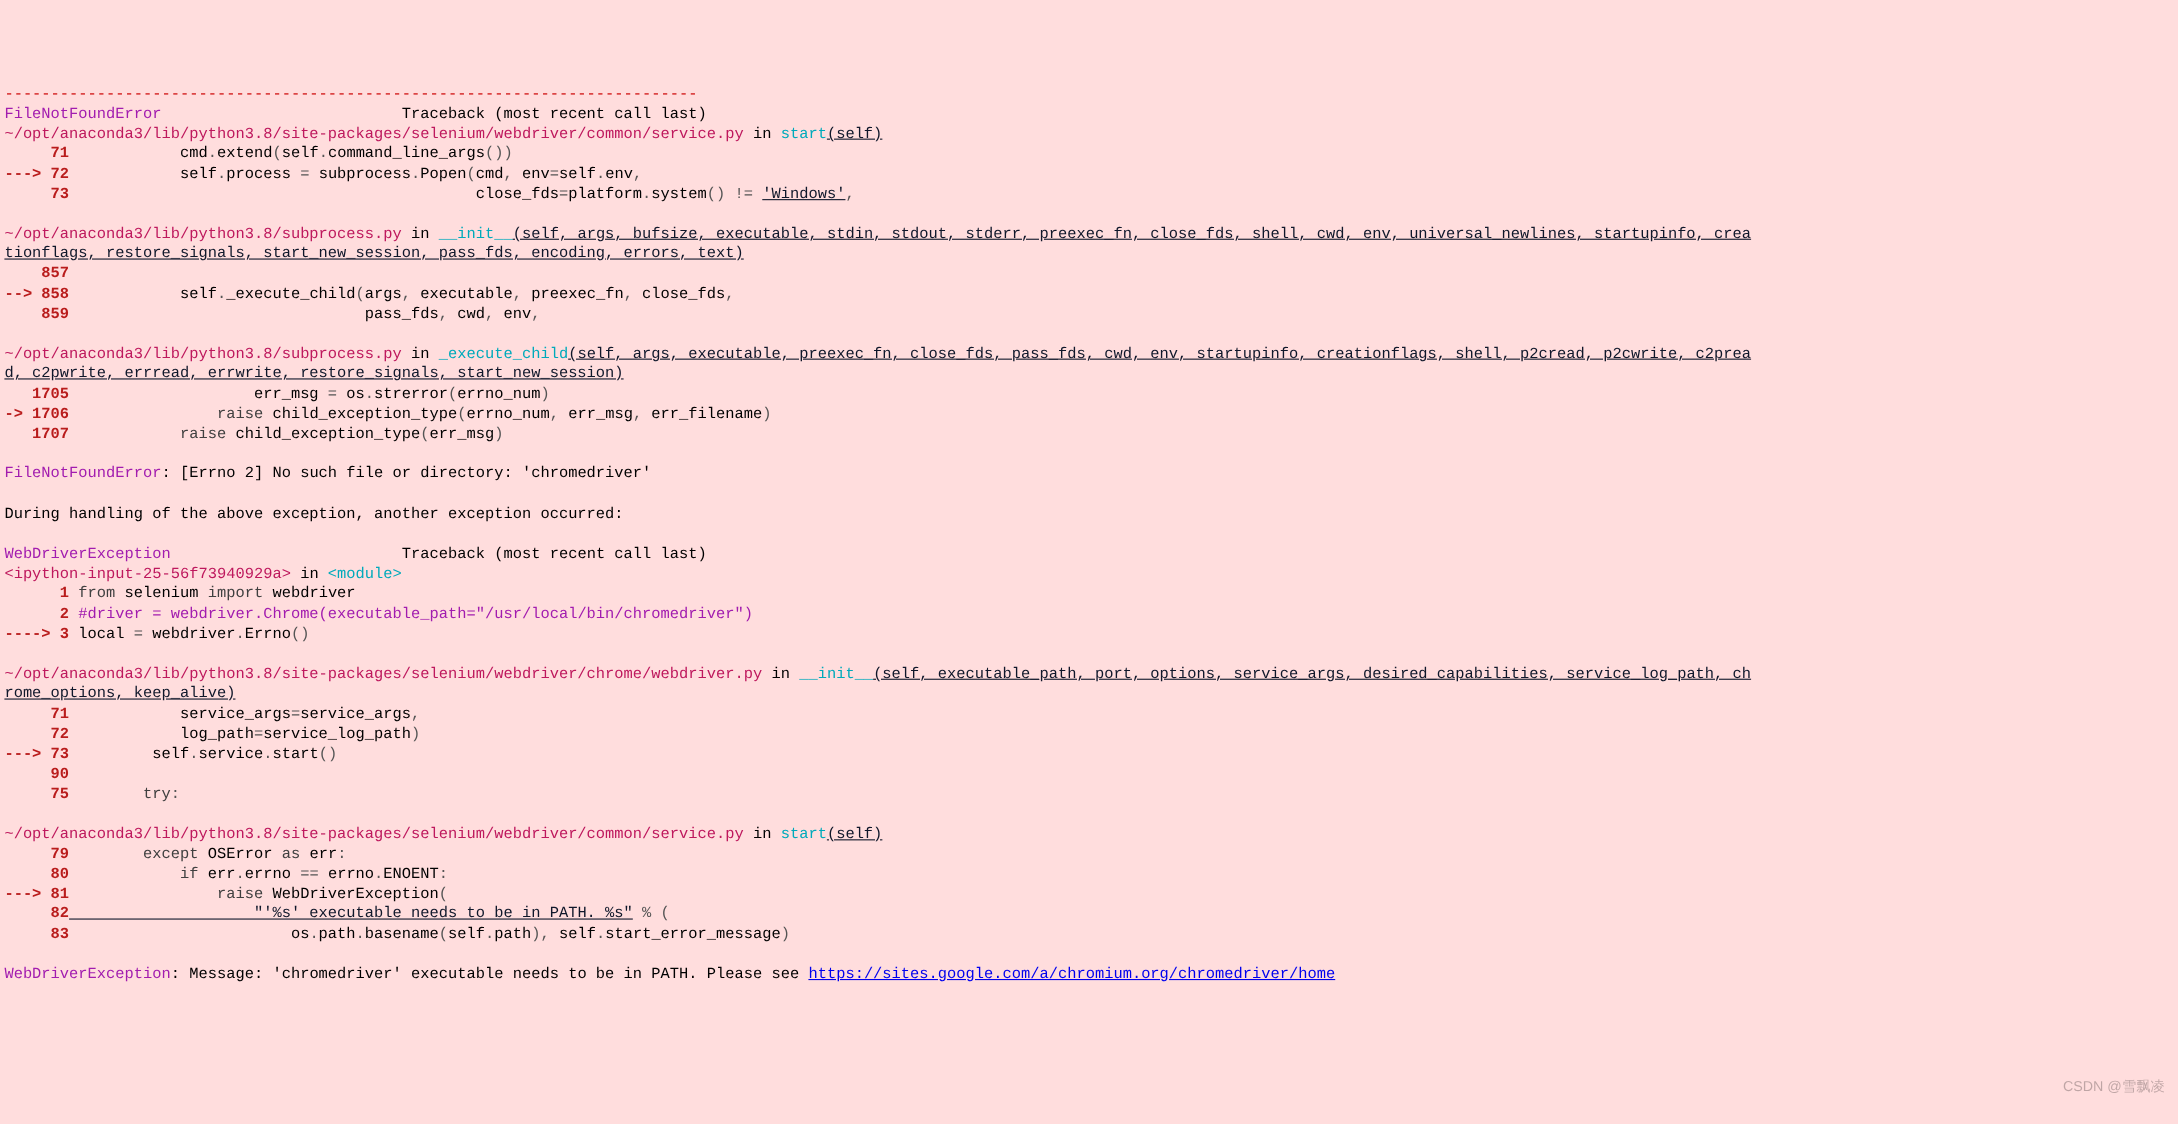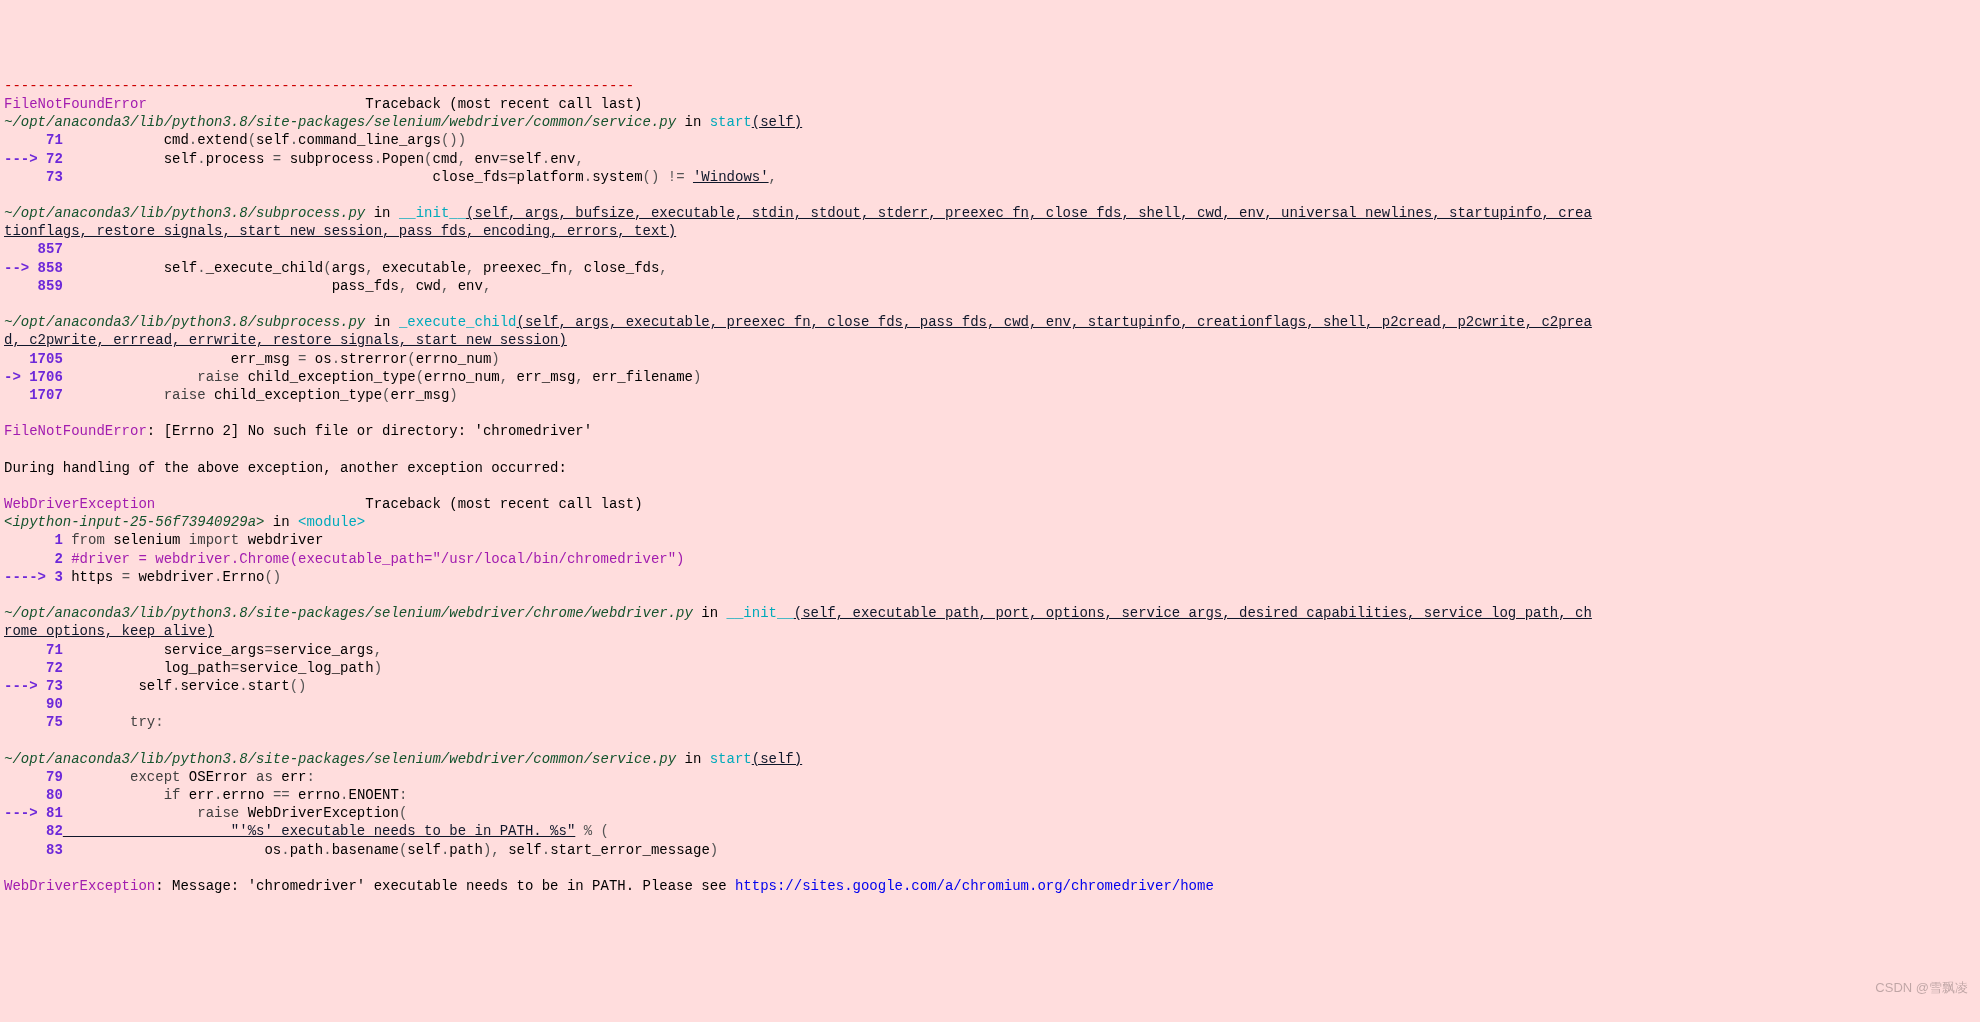--- a/index.html
+++ b/index.html
@@ -12,31 +12,31 @@
       color: #000;
       white-space: pre;
       overflow-x: hidden;
     }
     .dashes { color: #c00; }
     .red { color: #a21caf; }
     .cyan { color: #0ab; }
     .green { color: #404040; }
     .blue { color: #0f172a; text-decoration: underline; }
     .gray { color: #555; }
-    .greenbold { color: #6d28d9; font-weight: bold; font-family: Liberation Mono, monospace; }
-    .darkgreen { color: #14532d; font-style: italic; }
+    .greenbold { color: #b91c1c; font-weight: bold; font-family: Liberation Mono, monospace; }
+    .darkgreen { color: #be185d; }
     .watermark {
       position: fixed;
       bottom: 25px;
       right: 12px;
       font-family: sans-serif;
       font-size: 13px;
       color: rgba(0,0,0,0.25);
     }
-    a.link { color: #00e; }
+    a.link { color: #00e; text-decoration: underline; }
   </style>
 </head>
 <body>
 
 
 
 <span class="dashes">---------------------------------------------------------------------------</span>
 <span class="red">FileNotFoundError</span>                          <span>Traceback (most recent call last)</span>
 <span class="darkgreen">~/opt/anaconda3/lib/python3.8/site-packages/selenium/webdriver/common/service.py</span><span> in </span><span class="cyan">start</span><span class="blue">(self)</span>
 <span class="greenbold">     71</span><span>            cmd</span><span class="gray">.</span><span>extend</span><span class="gray">(</span><span>self</span><span class="gray">.</span><span>command_line_args</span><span class="gray">())</span>
@@ -56,21 +56,21 @@
 <span class="greenbold">   1707</span><span>            </span><span class="green">raise</span><span> child_exception_type</span><span class="gray">(</span><span>err_msg</span><span class="gray">)</span>
 
 <span class="red">FileNotFoundError</span><span>: [Errno 2] No such file or directory: 'chromedriver'</span>
 
 <span>During handling of the above exception, another exception occurred:</span>
 
 <span class="red">WebDriverException</span>                         <span>Traceback (most recent call last)</span>
 <span class="darkgreen">&lt;ipython-input-25-56f73940929a&gt;</span><span> in </span><span class="cyan">&lt;module&gt;</span>
 <span class="greenbold">      1</span> <span class="green">from</span><span> selenium </span><span class="green">import</span><span> webdriver</span>
 <span class="greenbold">      2</span><span class="red"> #driver = webdriver.Chrome(executable_path="/usr/local/bin/chromedriver")</span>
-<span class="greenbold">----&gt; 3</span><span> https </span><span class="gray">=</span><span> webdriver</span><span class="gray">.</span><span>Errno</span><span class="gray">()</span>
+<span class="greenbold">----&gt; 3</span><span> local </span><span class="gray">=</span><span> webdriver</span><span class="gray">.</span><span>Errno</span><span class="gray">()</span>
 
 <span class="darkgreen">~/opt/anaconda3/lib/python3.8/site-packages/selenium/webdriver/chrome/webdriver.py</span><span> in </span><span class="cyan">__init__</span><span class="blue">(self, executable_path, port, options, service_args, desired_capabilities, service_log_path, ch
 rome_options, keep_alive)</span>
 <span class="greenbold">     71</span><span>            service_args</span><span class="gray">=</span><span>service_args</span><span class="gray">,</span>
 <span class="greenbold">     72</span><span>            log_path</span><span class="gray">=</span><span>service_log_path</span><span class="gray">)</span>
 <span class="greenbold">---&gt; 73</span><span>         self</span><span class="gray">.</span><span>service</span><span class="gray">.</span><span>start</span><span class="gray">()</span>
 <span class="greenbold">     90</span>
 <span class="greenbold">     75</span><span class="green">        try</span><span class="gray">:</span>
 
 <span class="darkgreen">~/opt/anaconda3/lib/python3.8/site-packages/selenium/webdriver/common/service.py</span><span> in </span><span class="cyan">start</span><span class="blue">(self)</span>

